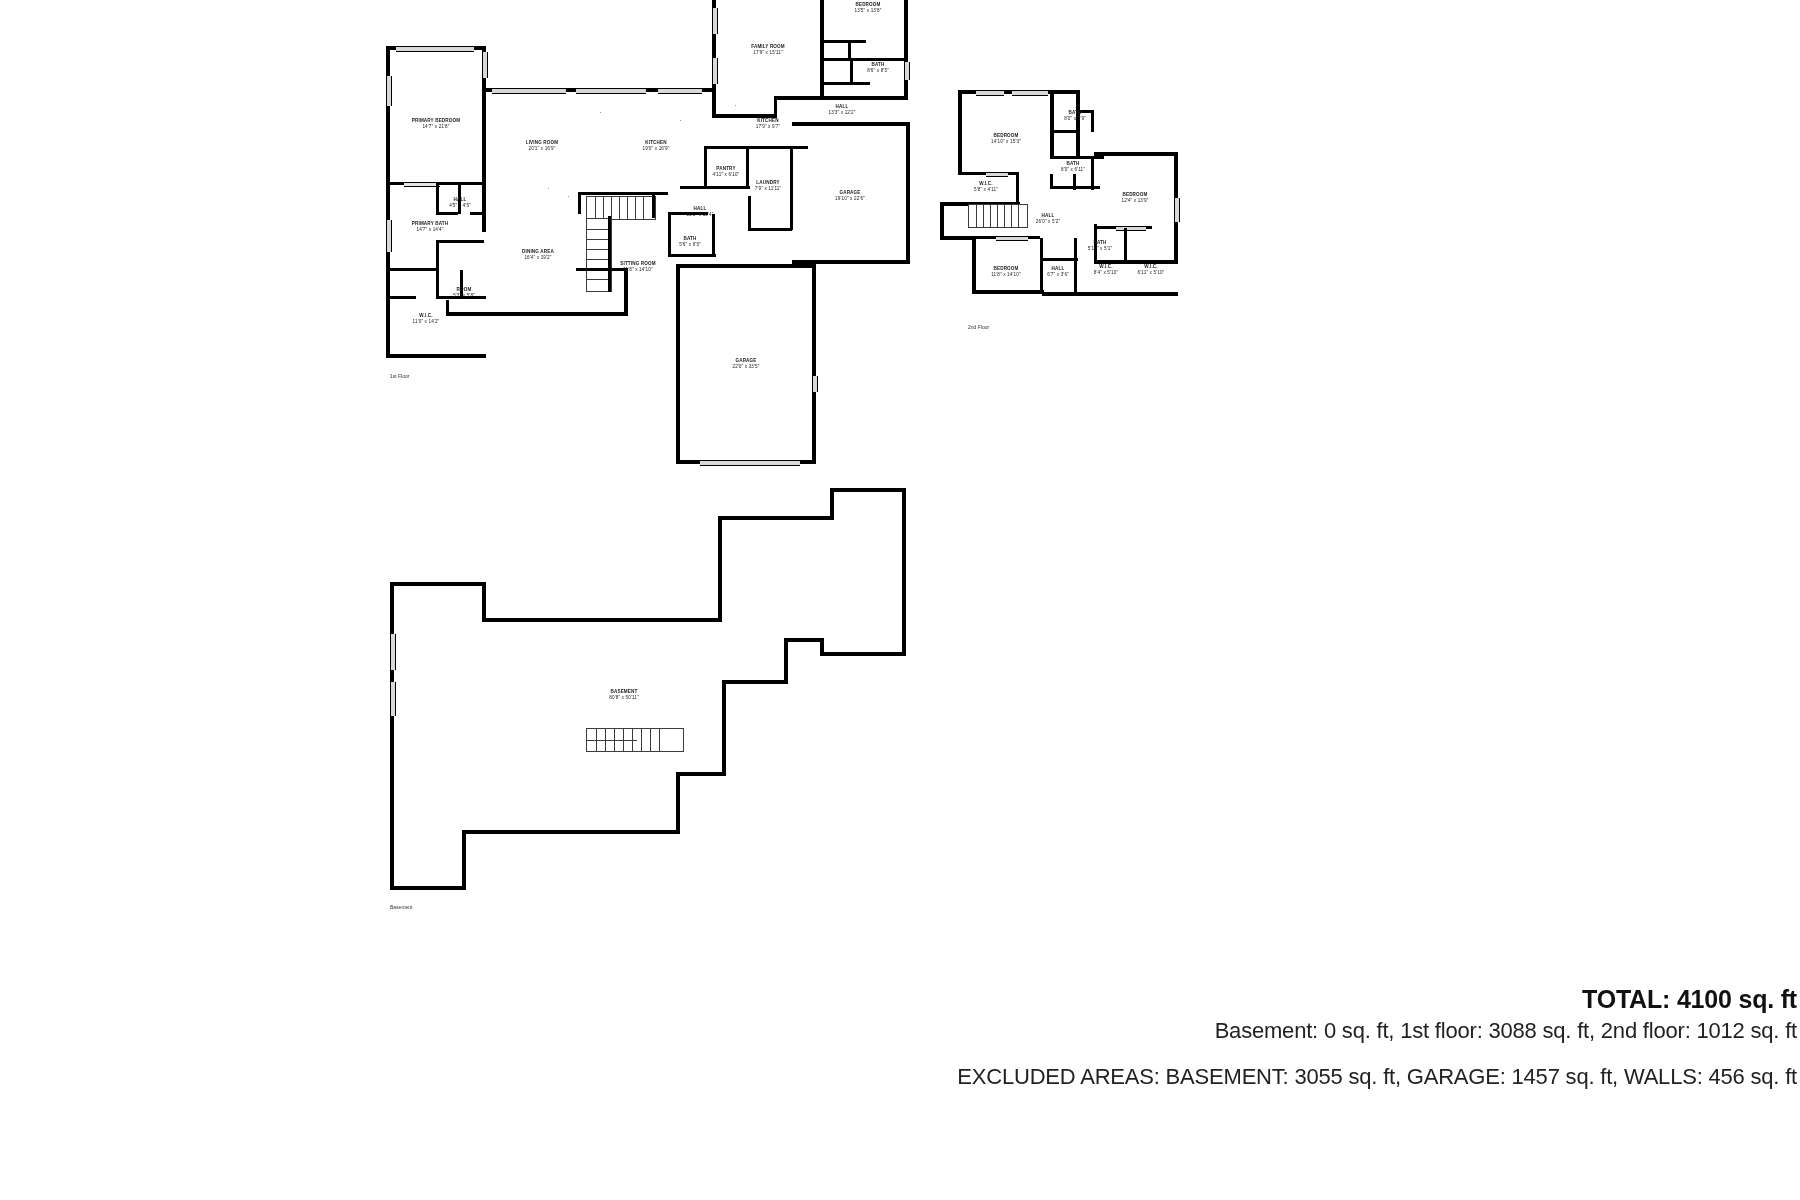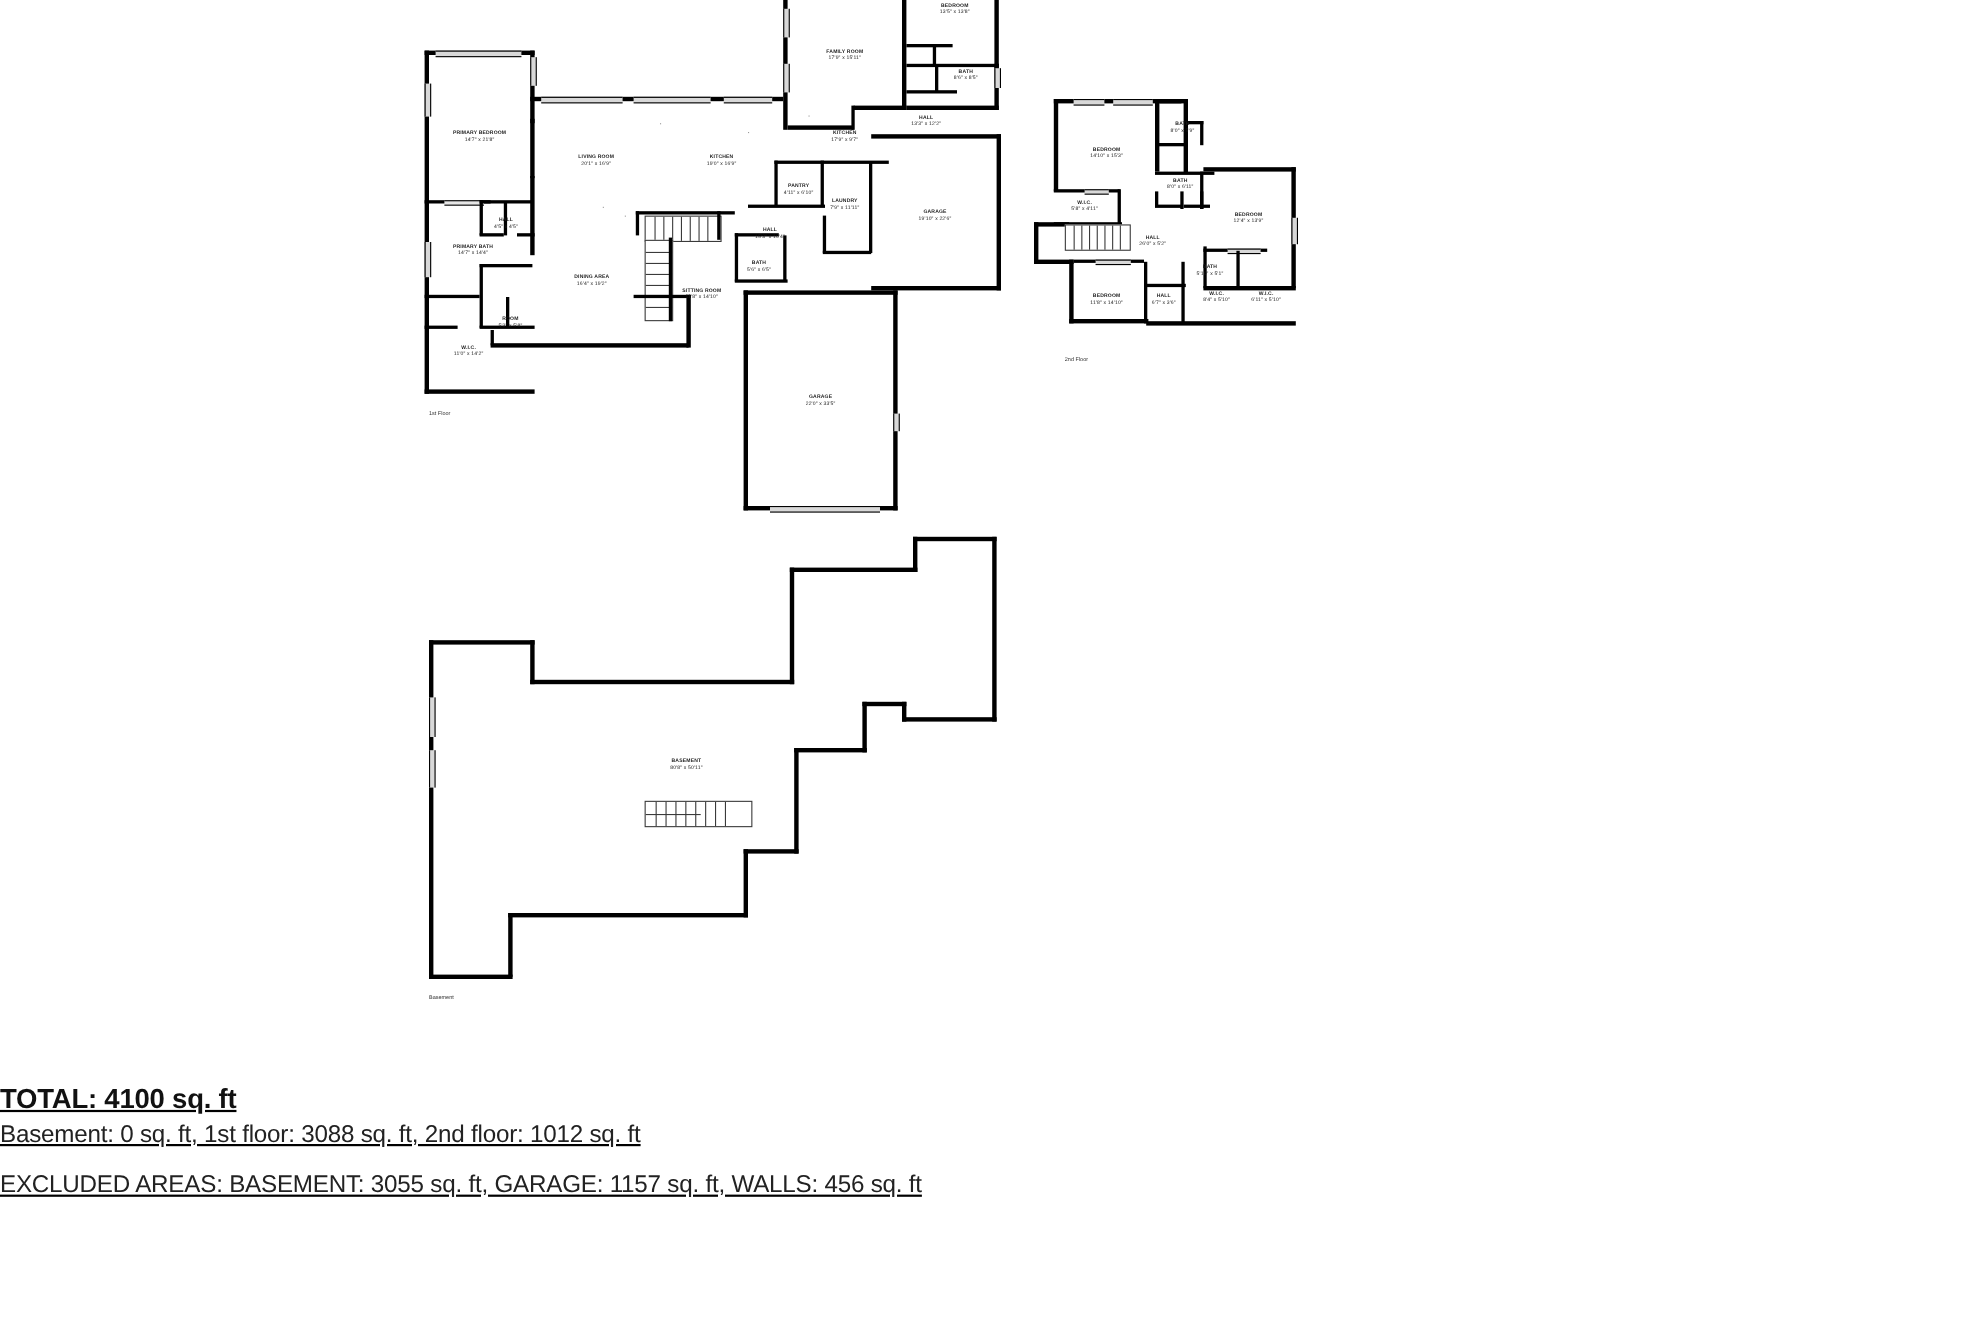--- a/index.html
+++ b/index.html
@@ -10,21 +10,21 @@
   .wthin{position:absolute;background:#111;}
   .win{position:absolute;background:#d8d8d8;border-top:1px solid #000;border-bottom:1px solid #000;}
   .winv{position:absolute;background:#d8d8d8;border-left:1px solid #000;border-right:1px solid #000;}
   .lbl{position:absolute;text-align:center;color:#1a1a1a;font-size:4.6px;line-height:5.6px;letter-spacing:.15px;white-space:nowrap;transform:translateX(-50%);}
   .lbl .nm{display:block;font-weight:600;}
   .lbl .dim{display:block;}
   .floorcap{position:absolute;font-size:5px;color:#333;white-space:nowrap;}
   .stair{position:absolute;border:1px solid #3a3a3a;background:#fff;}
   .stair i{position:absolute;background:#3a3a3a;}
   .dot{position:absolute;width:1px;height:1px;background:#9a9a9a;}
-  #summary{position:absolute;left:0;right:3px;bottom:0;text-align:left;text-decoration:underline;}
+  #summary{position:absolute;left:0;right:3px;bottom:0;text-align:right;}
   #summary .total{font-size:25px;font-weight:bold;color:#111;letter-spacing:-.2px;margin-bottom:4px;}
   #summary .areas{font-size:22px;color:#222;letter-spacing:-.2px;margin-bottom:20px;}
   #summary .excl{font-size:22px;color:#222;letter-spacing:-.2px;}
 </style>
 </head>
 <body>
 
 <div id="sheet">
 
   <div class="floor" id="floor1" style="left:380px;top:0px;width:540px;height:380px;">
@@ -368,16 +368,16 @@
         <i style="left:72px;top:0;width:1px;height:22px;"></i>
       <i style="left:0;top:11px;width:50px;height:1px;"></i>
     </div>
   </div>
 
   <div class="floorcap" style="left:390px;top:904px;">Basement</div>
 
   <div id="summary" style="top:985px;">
     <div class="total">TOTAL: 4100 sq. ft</div>
     <div class="areas">Basement: 0 sq. ft, 1st floor: 3088 sq. ft, 2nd floor: 1012 sq. ft</div>
-    <div class="excl">EXCLUDED AREAS: BASEMENT: 3055 sq. ft, GARAGE: 1157 sq. ft, WALLS: 456 sq. ft</div>
+    <div class="excl">EXCLUDED AREAS: BASEMENT: 3055 sq. ft, GARAGE: 1457 sq. ft, WALLS: 456 sq. ft</div>
   </div>
 
 </div>
 
 </body></html>

